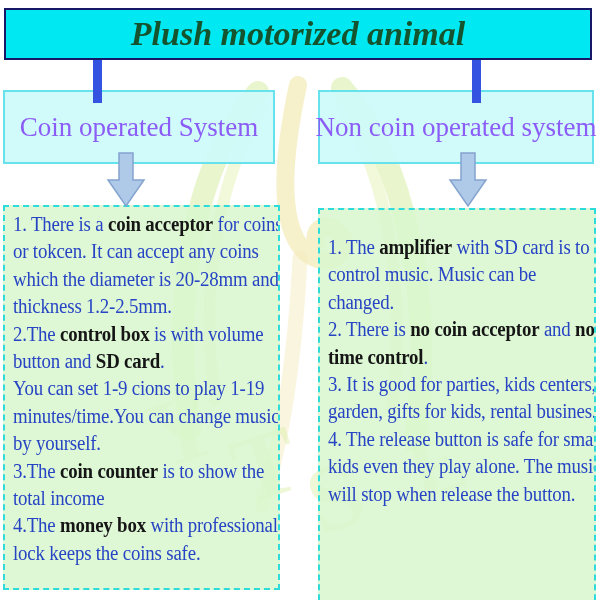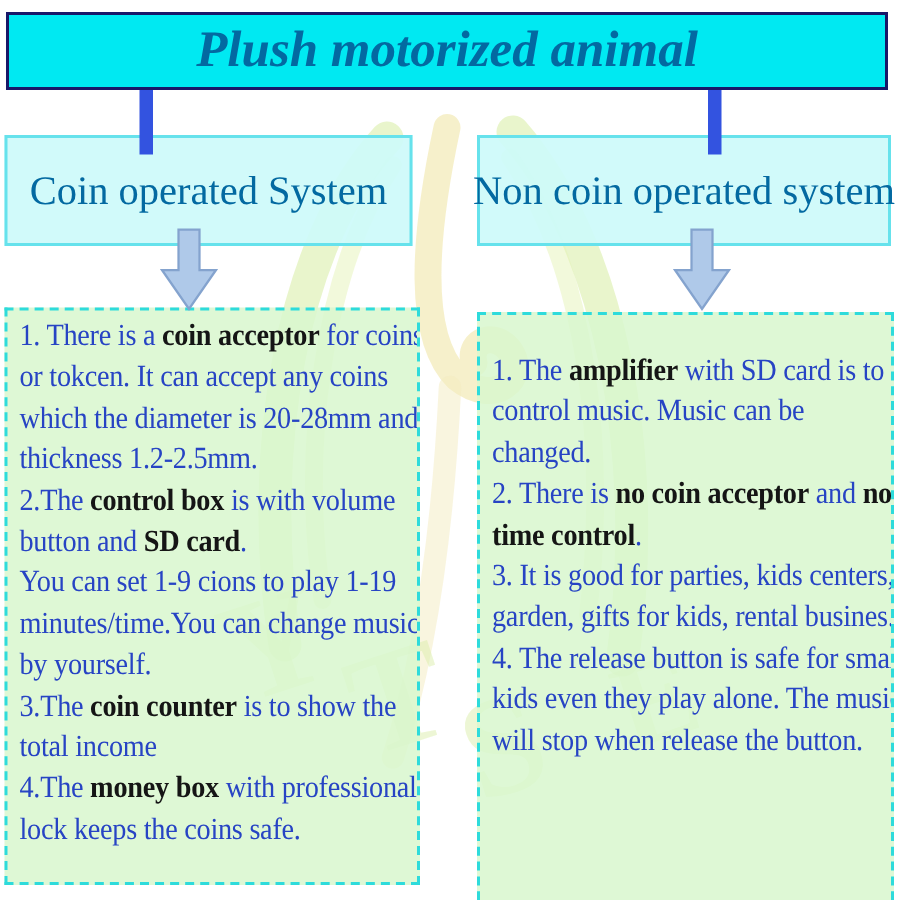--- a/index.html
+++ b/index.html
@@ -12,39 +12,39 @@
   
   .watermark { position:absolute; left:0; top:0; z-index:0; }
 
   
   .title-bar {
     position:absolute; left:4px; top:8px; width:588px; height:52px;
     background:#00E9F2; border:2px solid #181868; box-sizing:border-box;
     display:flex; align-items:center; justify-content:center; z-index:3;
   }
   .title-text {
-    font-size:34px; font-weight:bold; font-style:italic; color:#0369a1;
+    font-size:34px; font-weight:bold; font-style:italic; color:#14532d;
     letter-spacing:0px; white-space:nowrap;
   }
 
   
   .connector { position:absolute; width:9px; background:#3353E0; z-index:4; }
   .connector.left  { left:93px;  top:60px; height:43px; }
   .connector.right { left:472px; top:60px; height:43px; }
 
   
   .header-box {
     position:absolute; top:90px; height:74px;
     background:rgba(205,250,250,0.92); border:2px solid #66E2EC;
     box-sizing:border-box; display:flex; align-items:center; justify-content:center;
     z-index:2;
   }
   .header-box.left  { left:3px;  width:272px; }
   .header-box.right { left:318px; width:276px; }
-  .header-text { font-size:27px; color:#0369a1; white-space:nowrap; }
+  .header-text { font-size:27px; color:#8b5cf6; white-space:nowrap; }
 
   
   .block-arrow { position:absolute; z-index:5; }
   .block-arrow.left  { left:104px; top:152px; }
   .block-arrow.right { left:446px; top:152px; }
 
   
   .content-box {
     position:absolute; box-sizing:border-box;
     background:rgba(216,247,206,0.85); border:2px dashed #2EDBDB;

